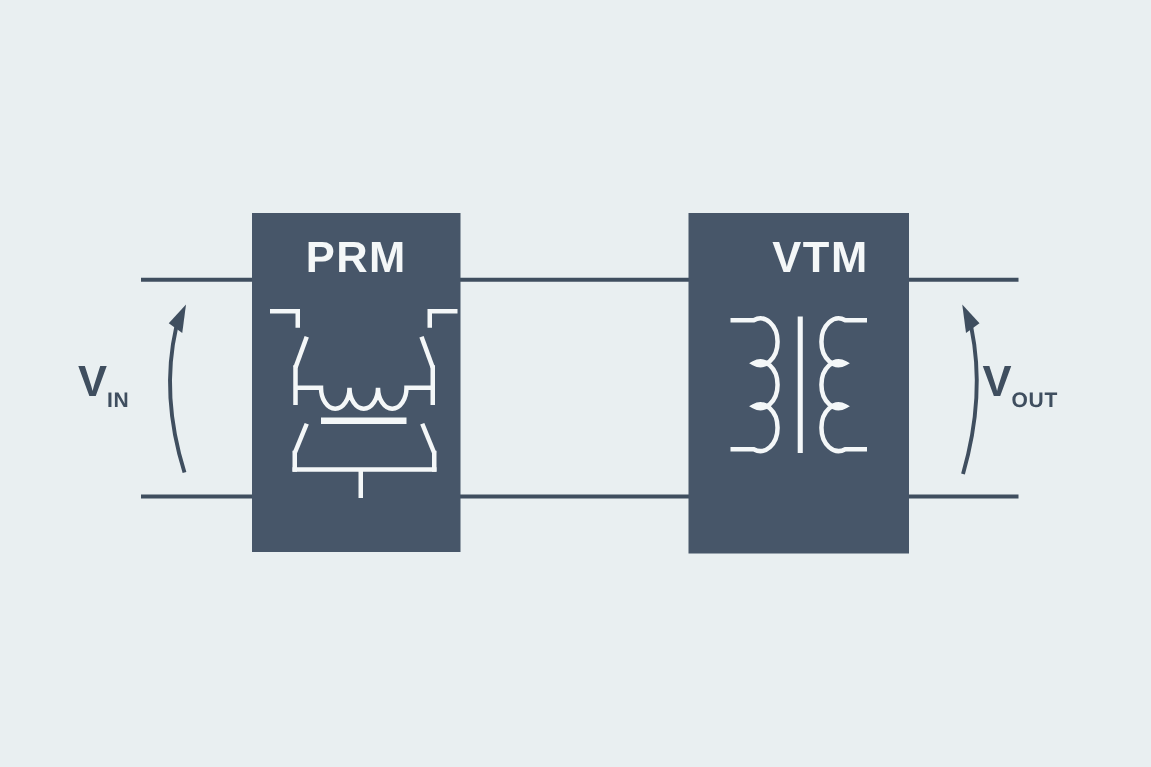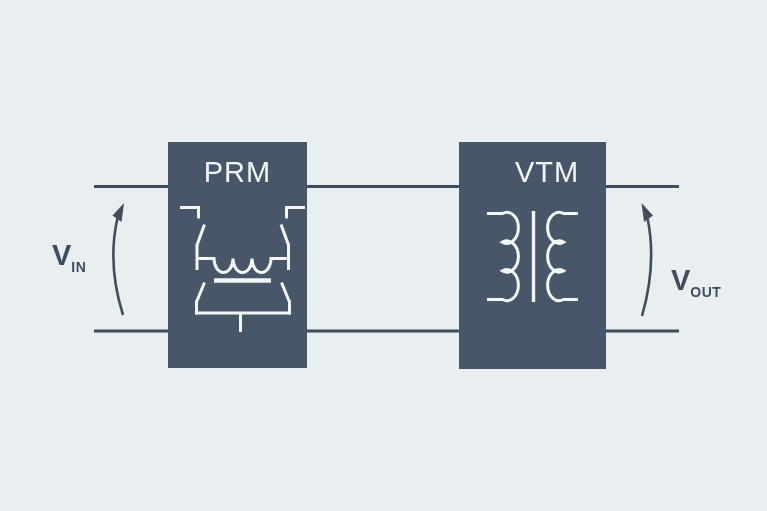--- a/index.html
+++ b/index.html
@@ -19,21 +19,21 @@
   svg.diagram{position:absolute;left:0;top:0;}
   .rail{stroke:var(--ink);stroke-width:2.8;fill:none;}
   .module-rect{fill:var(--module-fill);}
   .wire{stroke:var(--stroke-light);stroke-width:3;fill:none;}
   .wire-thick{stroke:var(--stroke-light);stroke-width:4.4;fill:none;}
   .arrow-shaft{stroke:var(--ink);stroke-width:2.6;fill:none;}
   .arrow-head{fill:var(--ink);stroke:none;}
   .module-label{
     position:absolute;
     color:var(--stroke-light);
-    font-size:29px;font-weight:normal;
+    font-size:29px;font-weight:bold;
     letter-spacing:1px;
     text-align:center;
     line-height:1;
   }
   .vlabel{
     position:absolute;
     color:var(--ink);
     font-weight:bold;
     font-size:29px;
     line-height:1;
@@ -120,17 +120,17 @@
     </g>
   </svg>
 
   <div class="module-label" style="left:168px;top:158px;width:139px;">PRM</div>
   <div class="module-label" style="left:459px;top:158px;width:176px;">VTM</div>
 
   <div class="vlabel" style="left:52px;top:241px;">
     <span>V</span><span class="sub">IN</span>
   </div>
 
-  <div class="vlabel" style="left:671px;top:241px;margin-top:25px;">
+  <div class="vlabel" style="left:655px;top:241px;">
     <span>V</span><span class="sub">OUT</span>
   </div>
 
 </div>
 
 </body></html>

